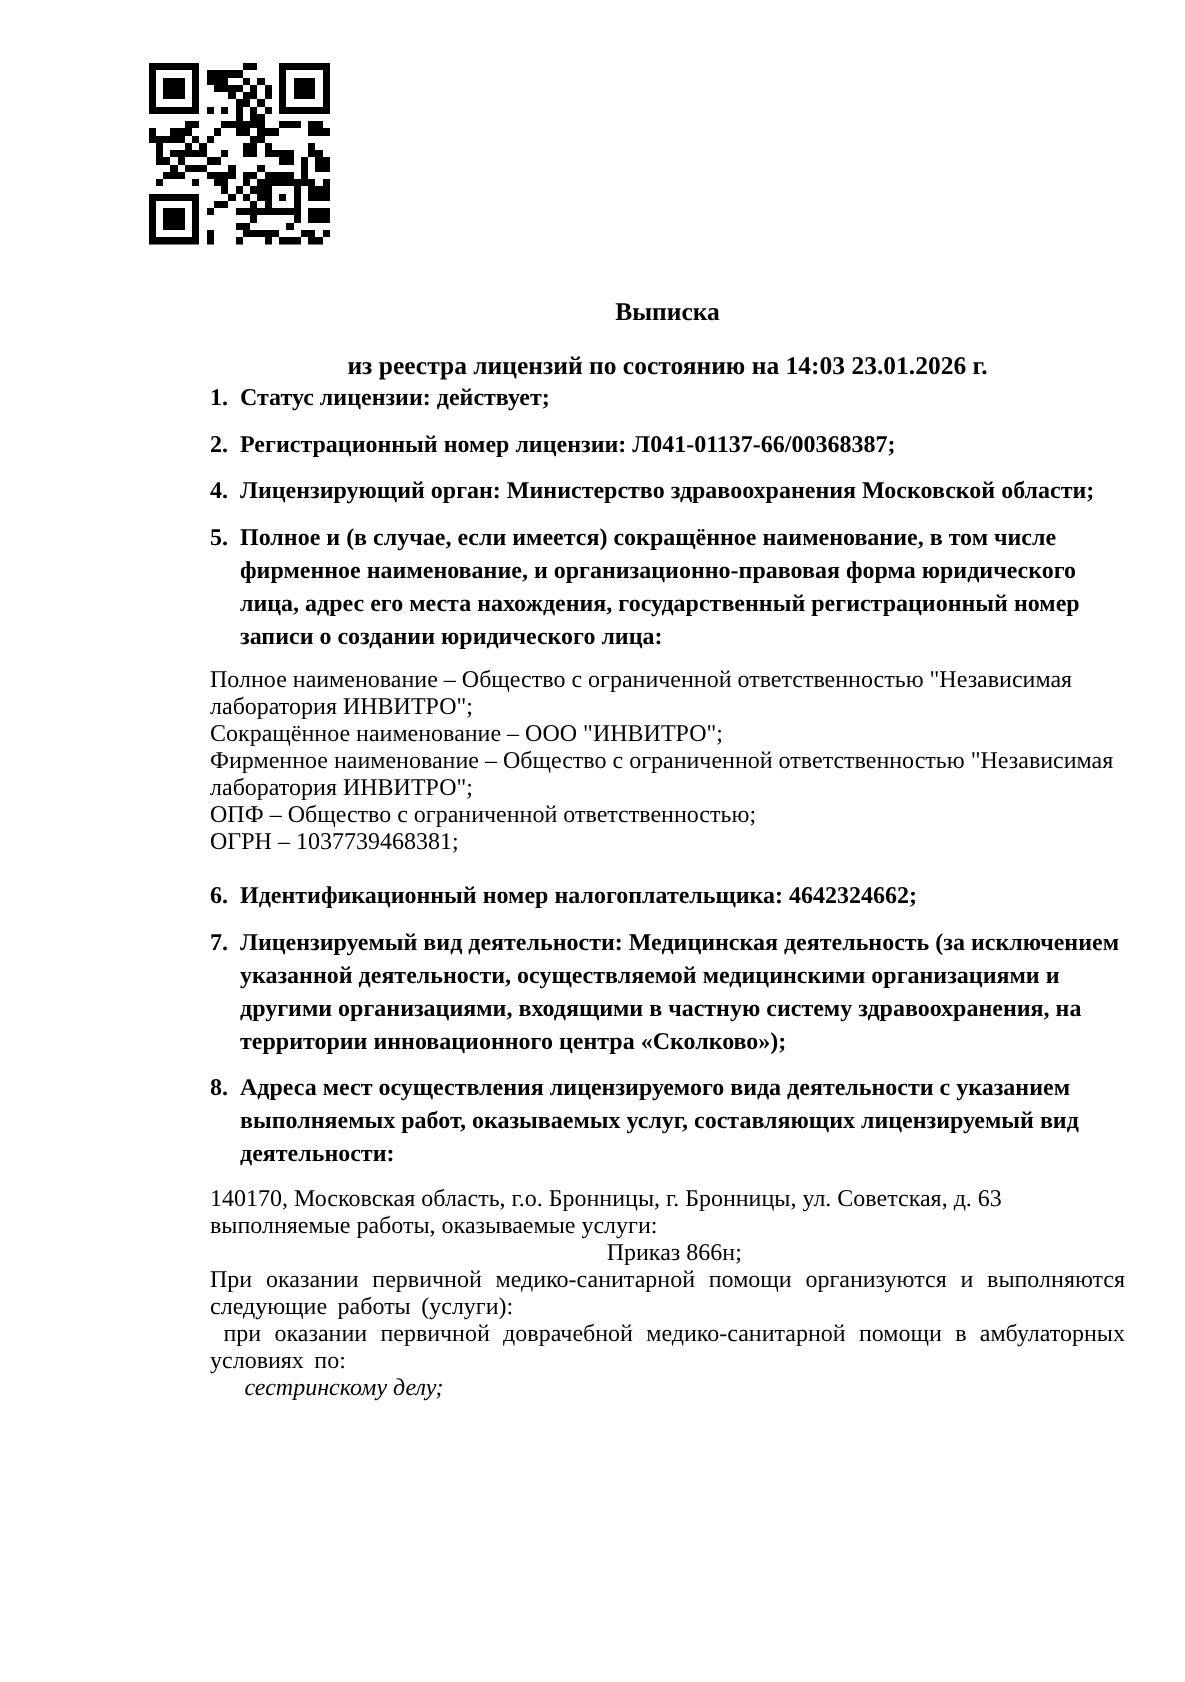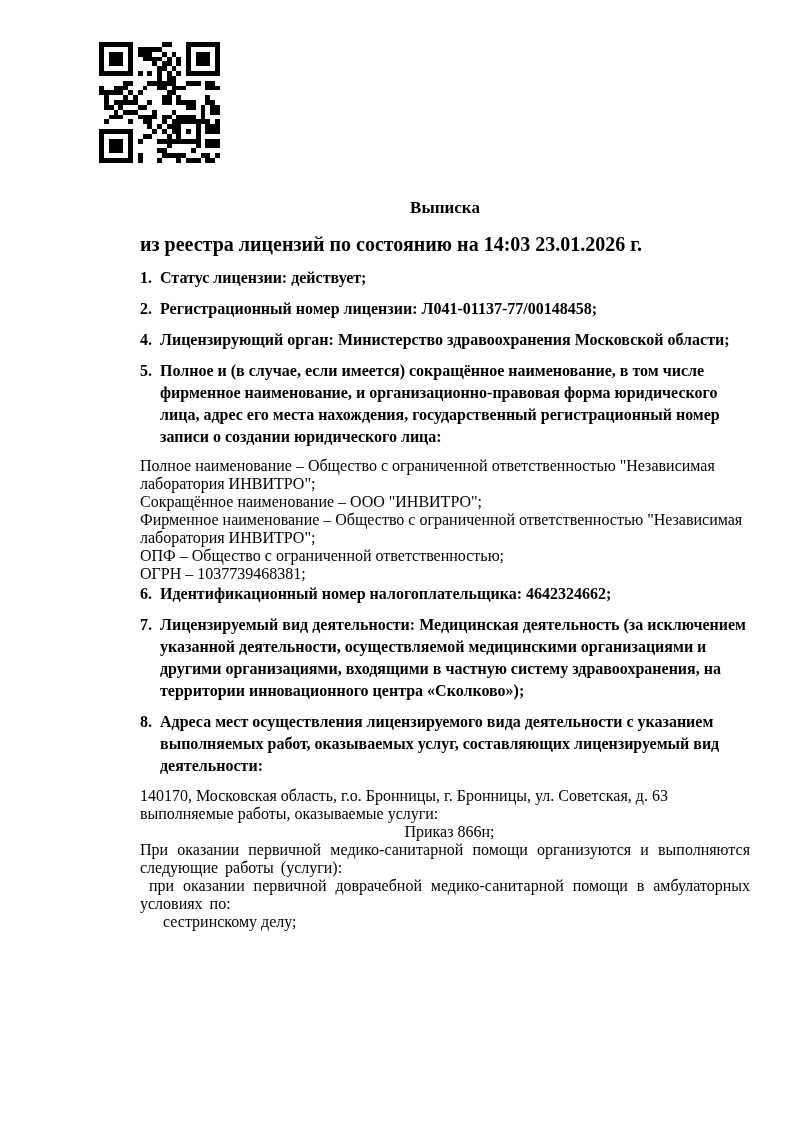--- a/index.html
+++ b/index.html
@@ -27,49 +27,50 @@
     font-size: 16px;
     line-height: 22px;
   }
   .title {
     margin: 0;
     text-align: center;
     font-weight: bold;
     font-size: 17px;
   }
   .subtitle {
-    margin: 14px 0 12px 0;
+    margin: 14px 0 0 0;
+    text-align: center;
     font-weight: bold;
-    font-size: 20px;
+    font-size: 17px;
   }
   .items-start { margin-top: 28px; }
   .num-item {
     margin: 0 0 9px 0;
     padding-left: 20px;
     line-height: 22px;
     text-align: left;
     font-weight: bold;
   }
   .num-item .num {
     display: inline-block;
     width: 20px;
     margin-left: -20px;
   }
   .block {
-    margin: 4px 0 0 0;
+    margin: 4px 0 16px 0;
     line-height: 18px;
   }
   .block .bline { text-align: left; }
   .bottom-block {
     margin-top: 10px;
     line-height: 18px;
   }
   .bottom-block p { margin: 0; }
   .indent-9 { padding-left: 9px; text-align: center; }
-  .indent-23 { padding-left: 23px; }
+  .indent-23 { padding-left: 23px; font-style: italic; }
   .justify {
     text-align: justify;
     word-spacing: 3px;
   }
   .justify-indent {
     text-align: justify;
     word-spacing: 3px;
     text-indent: 9px;
   }
 </style>
@@ -379,21 +380,21 @@
       <rect x="23" y="24" width="1" height="1" fill="#000000"></rect>
     </svg>
 
   <div class="content">
 
     <p class="title">Выписка</p>
     <p class="subtitle">из реестра лицензий по состоянию на 14:03 23.01.2026 г.</p>
 
     <p class="num-item items-start"><span class="num">1.</span><span>Статус лицензии: действует;</span></p>
 
-    <p class="num-item"><span class="num">2.</span><span>Регистрационный номер лицензии: Л041-01137-77/00148458;</span></p>
+    <p class="num-item"><span class="num">2.</span><span>Регистрационный номер лицензии: Л041-01137-66/00368387;</span></p>
 
 
     <p class="num-item"><span class="num">4.</span><span>Лицензирующий орган: Министерство здравоохранения Московской области;</span></p>
 
     <p class="num-item"><span class="num">5.</span><span>Полное и (в случае, если имеется) сокращённое наименование, в том числе фирменное наименование, и организационно-правовая форма юридического лица, адрес его места нахождения, государственный регистрационный номер записи о создании юридического лица:</span></p>
 
     <div class="block">
       <div class="bline">Полное наименование – Общество с ограниченной ответственностью "Независимая лаборатория ИНВИТРО";</div>
       <div class="bline">Сокращённое наименование – ООО "ИНВИТРО";</div>
       <div class="bline">Фирменное наименование – Общество с ограниченной ответственностью "Независимая лаборатория ИНВИТРО";</div>

